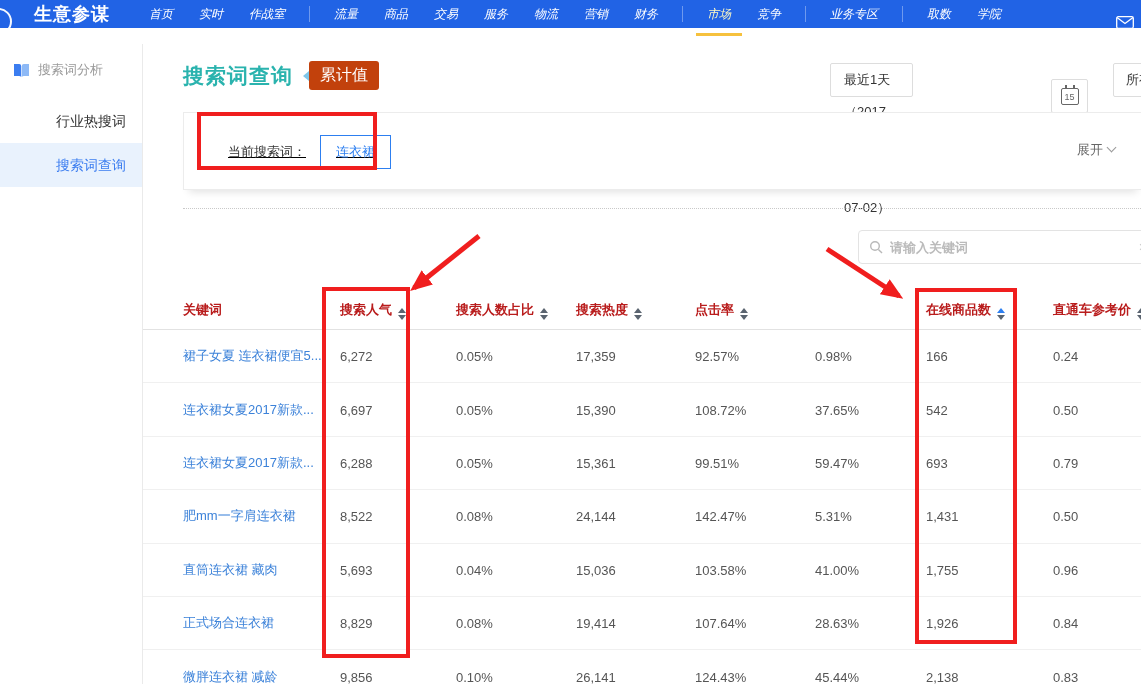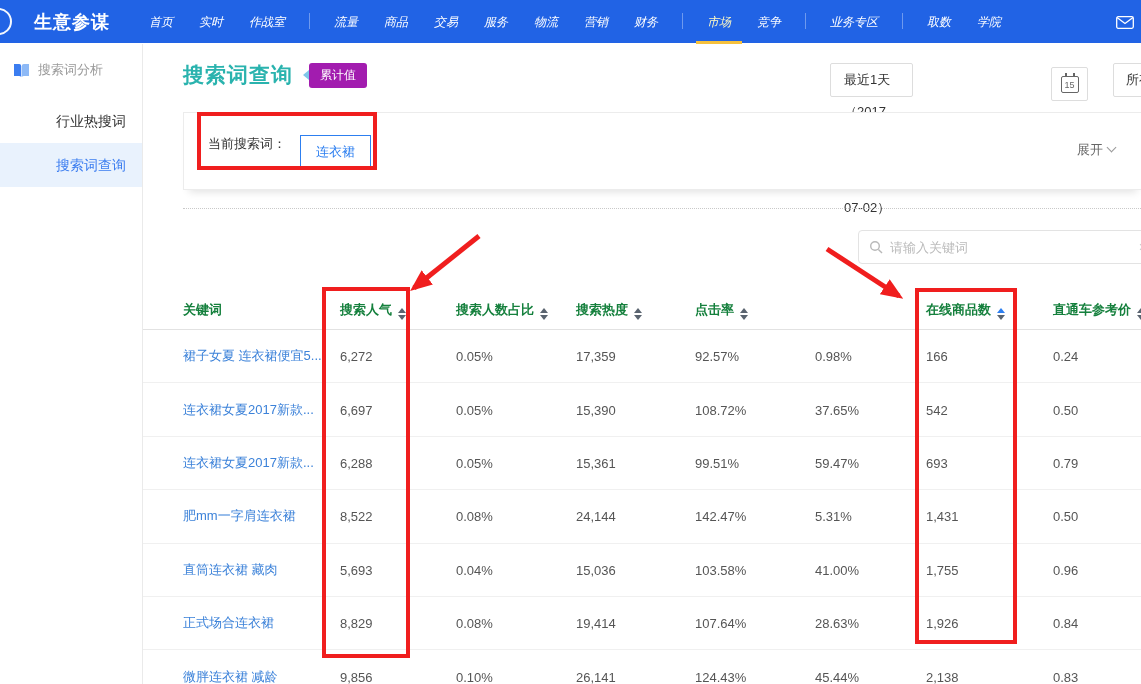--- a/index.html
+++ b/index.html
@@ -1,70 +1,70 @@
 <!DOCTYPE html>
 <html><head>
 <meta charset="utf-8">
 <style>
   * { margin:0; padding:0; box-sizing:border-box; }
   html,body { width:1141px; height:684px; }
   body { font-family:"Liberation Sans","DejaVu Sans",sans-serif; background:#fff; position:relative; overflow:hidden; }
 
   
-  .topnav { position:absolute; left:0; top:0; width:1141px; height:43px; background:#2163e5; display:flex; align-items:center; padding-left:34px; color:#fff; white-space:nowrap; }
+  .topnav { position:absolute; left:0; top:0; width:1141px; height:28px; background:#2163e5; display:flex; align-items:center; padding-left:34px; color:#fff; white-space:nowrap; }
   .logo-circle { position:absolute; left:-15px; top:8px; width:27px; height:27px; border:2px solid rgba(255,255,255,.95); border-radius:50%; }
   .brand { font-size:18px; font-weight:bold; letter-spacing:1px; margin-right:26px; }
   .nav-item { display:inline-block; font-size:12px; margin:0 13px; line-height:44px; height:44px; position:relative; cursor:pointer;font-style:italic; }
   .nav-item.active { color:#fef9c3; }
   .nav-item.active::after { content:""; position:absolute; left:50%; transform:translateX(-50%); bottom:0; width:46px; height:3px; background:#f6c13d; }
   .nav-divider { display:inline-block; width:1px; height:16px; background:rgba(255,255,255,.35); margin:0 11px; vertical-align:middle; }
   .mail { position:absolute; right:7px; top:15px; }
 
   
   .sidebar { position:absolute; left:0; top:44px; width:143px; bottom:0; background:#fff; border-right:1px solid #eaeaea; }
   .side-section { display:flex; align-items:center; gap:8px; padding:17px 0 0 13px; font-size:13px; color:#999; }
   .side-items { margin-top:20px; }
   .side-item { height:44px; line-height:44px; padding-left:56px; font-size:14px; color:#333; cursor:pointer; }
   .side-item.active { color:#3b7df0; background:#e9f2fd; }
 
   
   .main { position:absolute; left:143px; top:44px; right:0; bottom:0; background:#fff; }
 
   .title-row { position:absolute; left:40px; top:17px; display:flex; align-items:center; }
   .page-title { font-size:21px; font-weight:bold; color:#2ab3ae; letter-spacing:1px; }
-  .badge { position:relative; margin-left:16px; background:#a21caf; color:#fff; font-size:12px; padding:4px 11px; border-radius:3px; }
+  .badge { position:relative; margin-left:16px; background:#c2410c; color:#fff; font-size:16px; padding:4px 11px; border-radius:3px; }
   .badge::before { content:""; position:absolute; left:-6px; top:50%; transform:translateY(-50%); border-top:5px solid transparent; border-bottom:5px solid transparent; border-right:6px solid #7fc6e9; }
 
   .date-controls { position:absolute; left:687px; top:19px; height:34px; }
   .date-box { position:absolute; left:0; top:0; height:34px; line-height:32px; border:1px solid #ddd; border-radius:2px; padding:0 13px; font-size:13px; color:#333; background:#fff; cursor:pointer; }
-  .cal-btn { position:absolute; left:221px; top:4px; width:37px; height:34px; border:1px solid #ddd; border-radius:2px; display:flex; align-items:center; justify-content:center; cursor:pointer; background:#fff; }
+  .cal-btn { position:absolute; left:221px; top:16px; width:37px; height:34px; border:1px solid #ddd; border-radius:2px; display:flex; align-items:center; justify-content:center; cursor:pointer; background:#fff; }
   .cal { width:18px; height:17px; border:1.5px solid #666; border-radius:2px; position:relative; display:block; }
   .cal::before, .cal::after { content:""; position:absolute; top:-4px; width:2px; height:4px; background:#666; }
   .cal::before { left:3px; } .cal::after { right:3px; }
   .cal-day { display:block; text-align:center; font-size:9px; color:#666; margin-top:3px; }
   .terminal-box { position:absolute; left:283px; top:0; width:96px; height:34px; line-height:32px; border:1px solid #ddd; border-radius:2px; padding:0 12px; font-size:13px; color:#333; background:#fff; cursor:pointer; }
 
   .filter-card { position:absolute; left:40px; right:-2px; top:68px; height:78px; background:#fff; border:1px solid #ececec; border-right:none; box-shadow:0 8px 8px -6px rgba(0,0,0,.12); }
-  .filter-inner { position:absolute; left:24px; top:22px; display:flex; align-items:flex-start; }
+  .filter-inner { position:absolute; left:44px; top:22px; display:flex; align-items:center;text-decoration:underline; }
   .filter-label { font-size:13px; color:#333; }
   .term-tag { margin-left:14px; border:1px solid #2d7ff0; color:#2d7ff0; font-size:13px; padding:7px 15px; background:#fff; cursor:pointer; }
   .expand { position:absolute; right:28px; top:28px; font-size:13px; color:#666; cursor:pointer; }
   .caret { display:inline-block; width:7px; height:7px; border-right:1.5px solid #999; border-bottom:1.5px solid #999; transform:rotate(45deg); margin-left:5px; vertical-align:3px; }
 
   .dotted-divider { position:absolute; left:40px; right:0; top:164px; border-top:1px dotted #c9c9c9; }
 
   .search-box { position:absolute; left:715px; top:186px; width:300px; height:34px; border:1px solid #e3e3e3; border-radius:4px; display:flex; align-items:center; padding:0 10px; gap:7px; background:#fff; }
-  .search-box input { border:none; outline:none; flex:1; font-size:13px; color:#333; font-family:inherit; background:transparent; }
+  .search-box input { border:none; outline:none; flex:1; font-size:13px; color:#333; font-family:inherit; background:transparent;font-weight:bold; }
   .search-box input::placeholder { color:#bbb; }
   .clear-x { color:#ccc; font-size:14px; cursor:pointer; }
 
   
   .table { position:absolute; left:0; right:0; top:246px; }
   .thead { position:relative; height:40px; border-bottom:1px solid #e2e2e2; }
-  .th { position:absolute; top:0; line-height:40px; font-size:13px; font-weight:bold; color:#15803d; white-space:nowrap; }
+  .th { position:absolute; top:0; line-height:40px; font-size:13px; font-weight:bold; color:#b91c1c; white-space:nowrap; }
   .tr { position:relative; height:53.4px; border-bottom:1px solid #f0f0f0; }
   .td { position:absolute; top:50%; transform:translateY(-50%); font-size:13px; color:#555; white-space:nowrap; }
   .kw { color:#3c82d9; cursor:pointer; }
   .c0{left:40px} .c1{left:197px} .c2{left:313px} .c3{left:433px} .c4{left:552px} .c5{left:672px} .c6{left:783px} .c7{left:910px}
   .sort { display:inline-flex; flex-direction:column; gap:2px; margin-left:6px; vertical-align:1px; cursor:pointer; }
   .sort i { display:block; width:0; height:0; border-left:4px solid transparent; border-right:4px solid transparent; }
   .sort .up { border-bottom:5px solid #5a6470; }
   .sort .dn { border-top:5px solid #5a6470; }
   .sort .up.active { border-bottom-color:#2d7ff0; }
 

